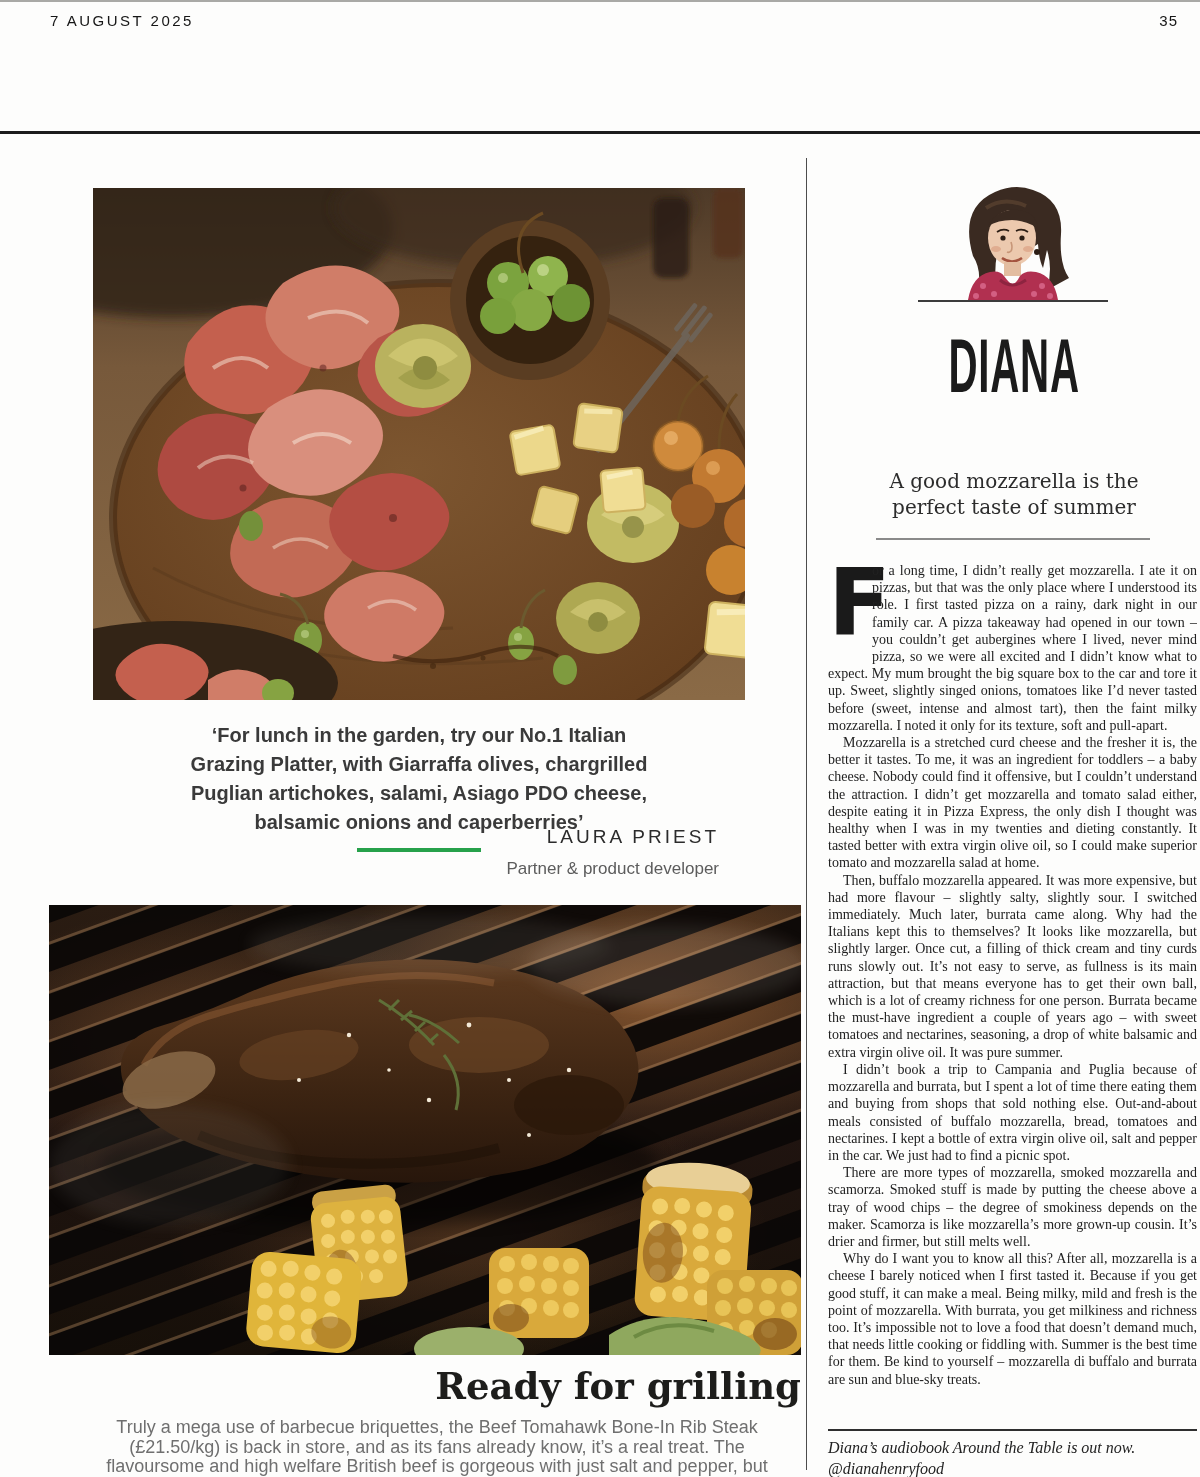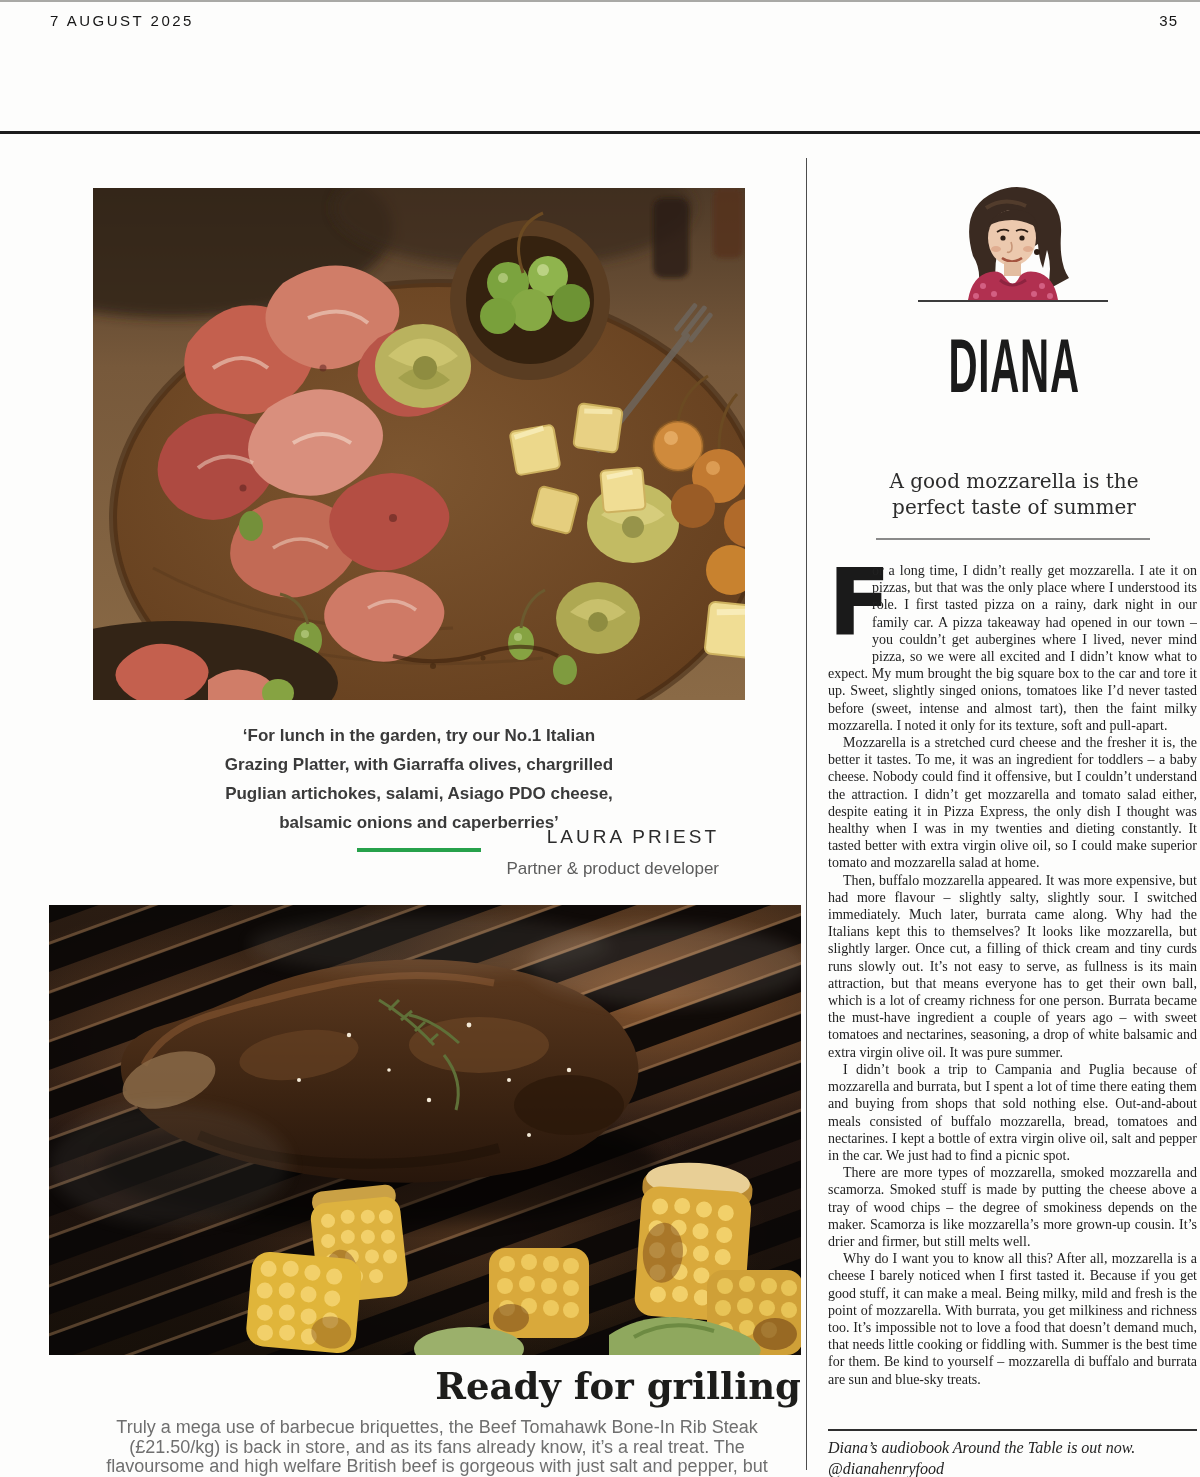--- a/index.html
+++ b/index.html
@@ -9,21 +9,21 @@
 
   
   #top-hairline{left:0;top:0;width:1200px;height:2px;background:#a9a9a6;}
   #header-date{left:50px;top:12px;font-size:15px;letter-spacing:2.5px;color:#161616;}
   #header-pagenum{right:22px;top:12px;font-size:15px;letter-spacing:1px;color:#161616;}
   #header-rule{left:0;top:131px;width:1200px;height:3px;background:#1c1c1c;}
 
   
   #photo1{left:93px;top:188px;width:652px;height:512px;overflow:hidden;}
   #quote{left:119px;top:721px;width:600px;text-align:center;
-         font-weight:bold;font-size:17px;line-height:29px;color:#3a3a3a;}
+         font-weight:bold;font-size:20px;line-height:29px;color:#3a3a3a;}
   #byline-name{left:119px;top:826px;width:600px;text-align:right;
          font-size:19px;letter-spacing:3px;color:#2b2b2b;}
   #byline-underline{left:357px;top:848px;width:124px;height:4px;}
   #byline-role{left:119px;top:859px;width:600px;text-align:right;
          font-size:17px;color:#5c5c5c;}
   #photo2{left:49px;top:905px;width:752px;height:450px;overflow:hidden;}
   #headline{left:49px;top:1364px;width:752px;text-align:right;
          font-family:"DejaVu Serif",serif;font-weight:bold;font-size:37px;color:#1d1d1b;}
   #caption{left:89px;top:1418px;width:672px;text-align:center;
          font-size:18px;line-height:19.5px;color:#6f6f6f;margin-left:12px;}

